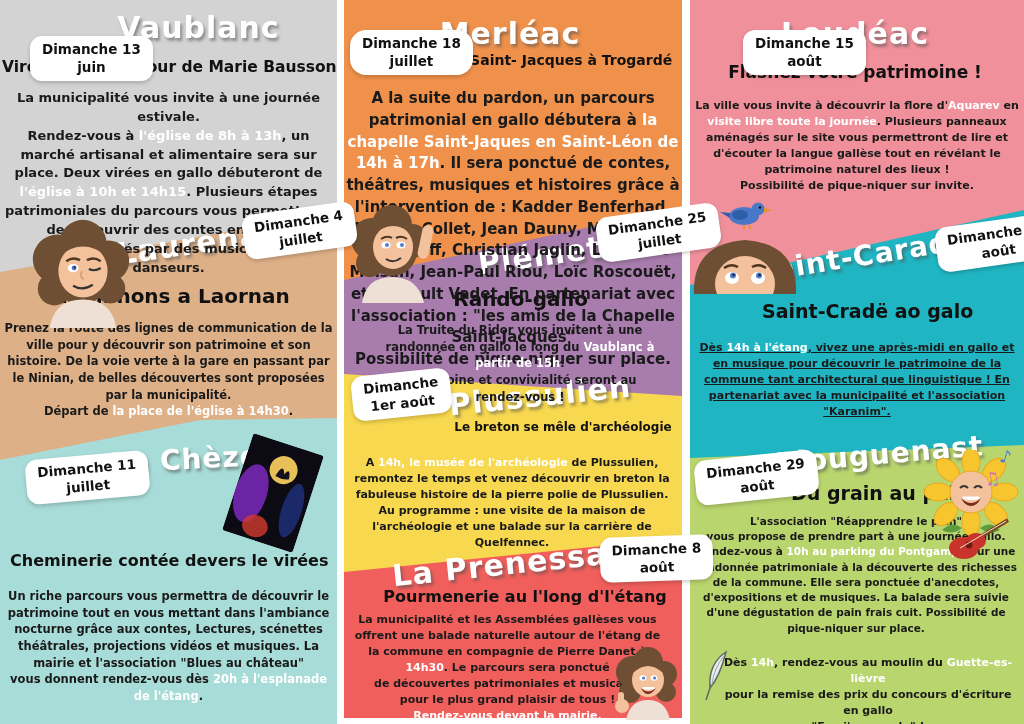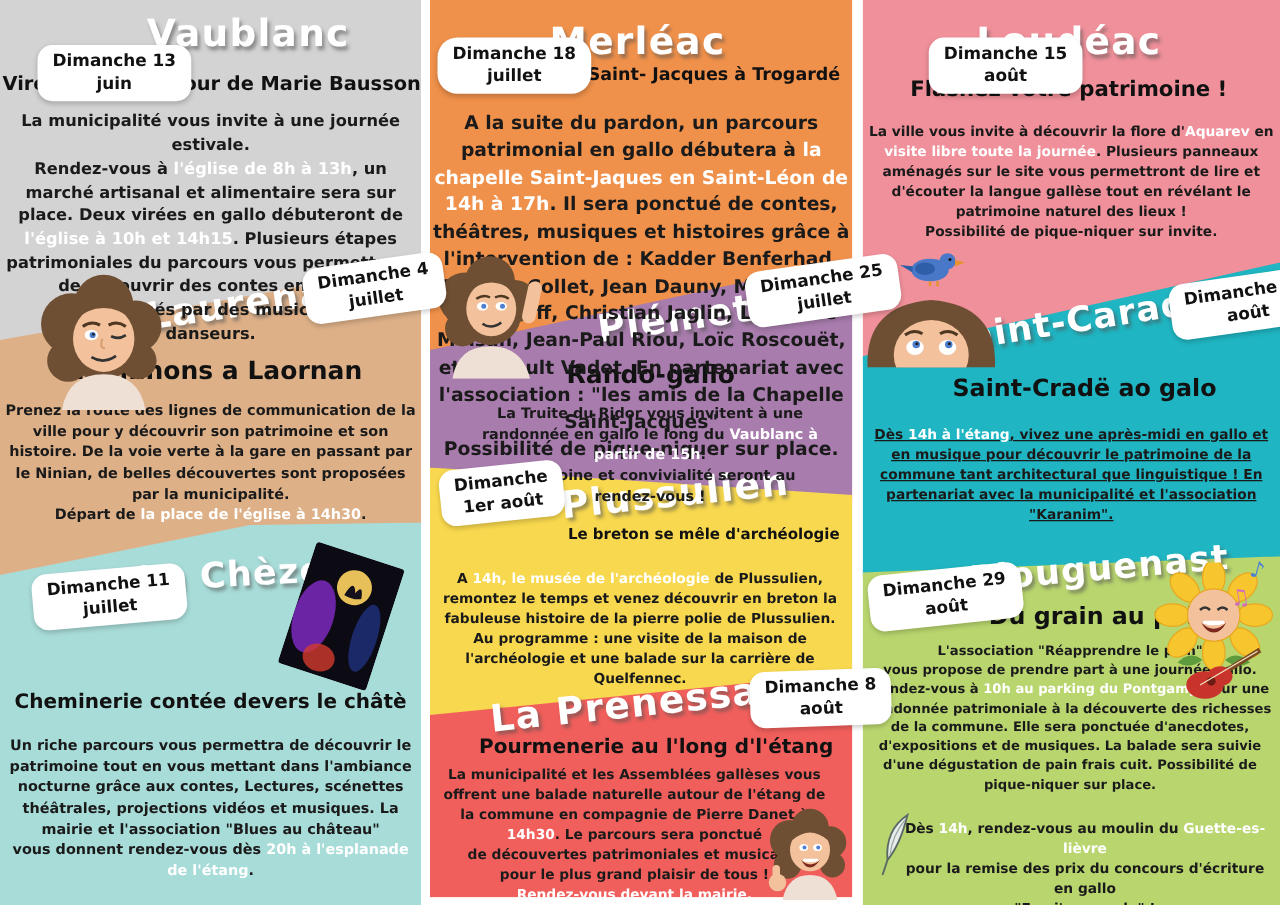--- a/index.html
+++ b/index.html
@@ -148,21 +148,21 @@
   <h2 class="town" id="town-merleac">Merléac</h2>
   <h2 class="town" id="town-plemet">Plémet</h2>
   <h2 class="town" id="town-plussulien">Plussulien</h2>
   <h2 class="town" id="town-laprenessaye">La Prenessaye</h2>
   <h2 class="town" id="town-loudeac">Loudéac</h2>
   <h2 class="town" id="town-stcaradec">Saint-Caradec</h2>
   <h2 class="town" id="town-plouguenast">Plouguenast</h2>
 
   <h3 class="etitle" id="etitle-allineuc">Virée contée autour de Marie Bausson</h3>
   <h3 class="etitle" id="etitle-laurenan">Cheminons a Laornan</h3>
-  <h3 class="etitle" id="etitle-lacheze">Cheminerie contée devers le châtè</h3>
+  <h3 class="etitle" id="etitle-lacheze">Cheminerie contée devers le virées</h3>
   <h3 class="etitle" id="etitle-merleac">De la chapelle Saint- Jacques à Trogardé</h3>
   <h3 class="etitle" id="etitle-plemet">Rando-gallo</h3>
   <h3 class="etitle" id="etitle-plussulien">Le breton se mêle d'archéologie</h3>
   <h3 class="etitle" id="etitle-laprenessaye">Pourmenerie au l'long d'l'étang</h3>
   <h3 class="etitle" id="etitle-loudeac">Flashez votre patrimoine !</h3>
   <h3 class="etitle" id="etitle-stcaradec">Saint-Cradë ao galo</h3>
   <h3 class="etitle" id="etitle-plouguenast">Du grain au pain</h3>
 
   <p class="bodytxt" id="body-allineuc"><span>La municipalité vous invite à une journée estivale.
 Rendez-vous à </span><span class="hl">l'église de 8h à 13h</span><span>, un marché artisanal et alimentaire sera sur place. Deux virées en gallo débuteront de </span><span class="hl">l'église à 10h et 14h15</span><span>. Plusieurs étapes patrimoniales du parcours vous permettront de découvrir des contes en gallo, accompagnés par des musiciens et danseurs.</span></p>

